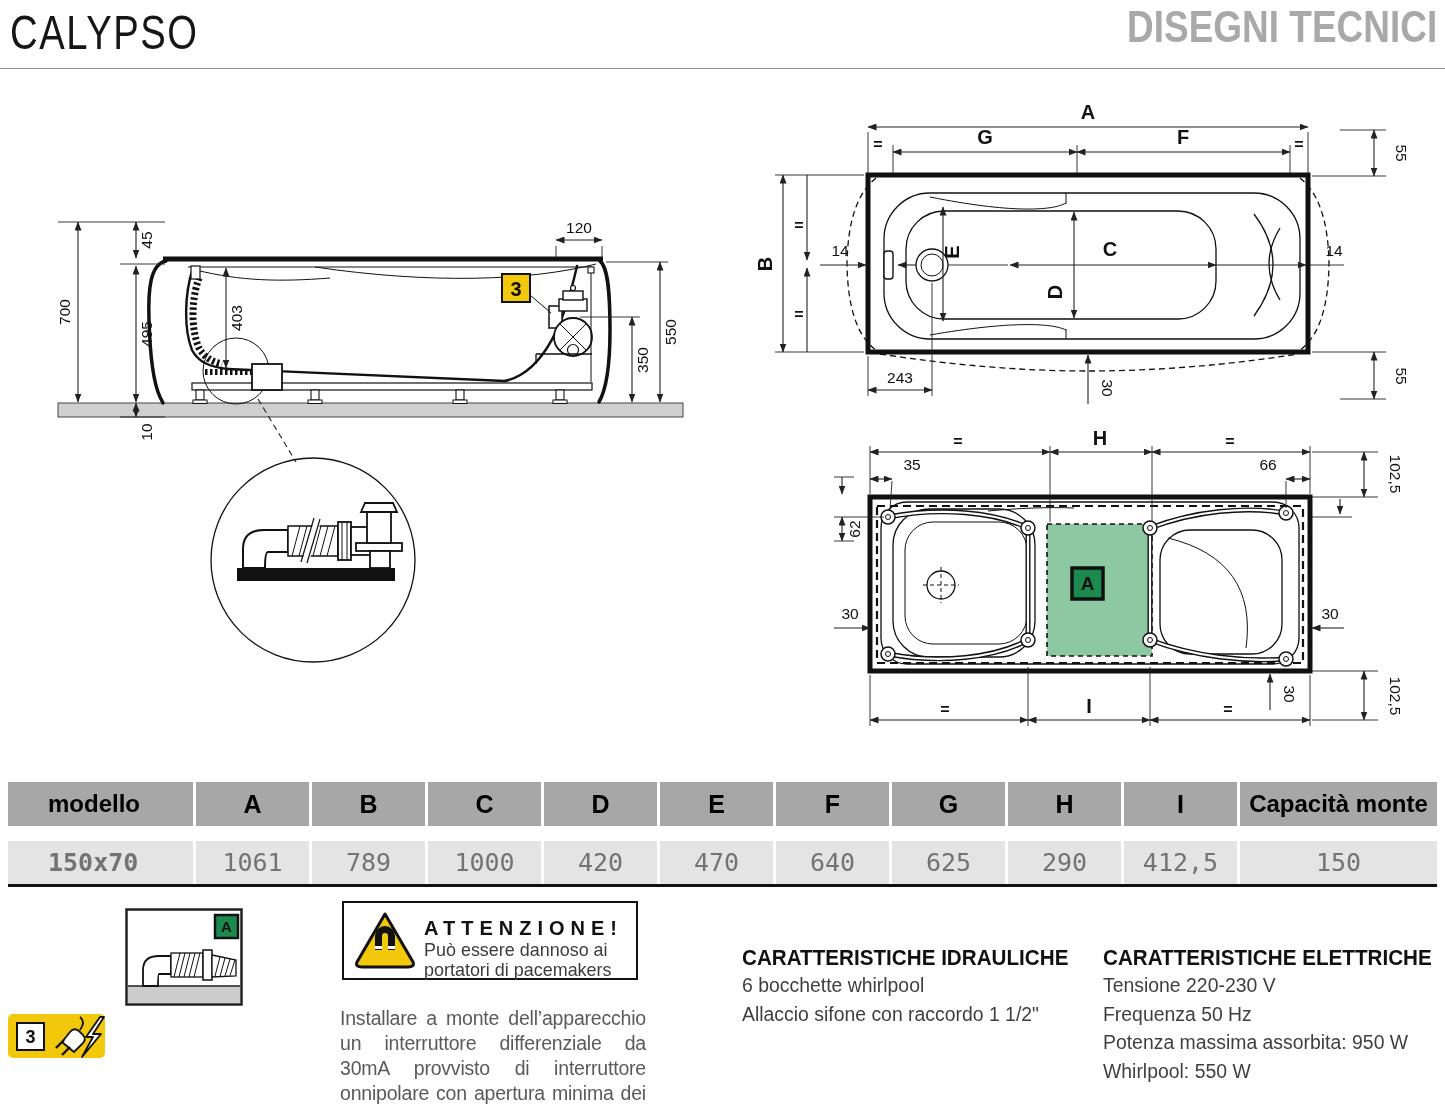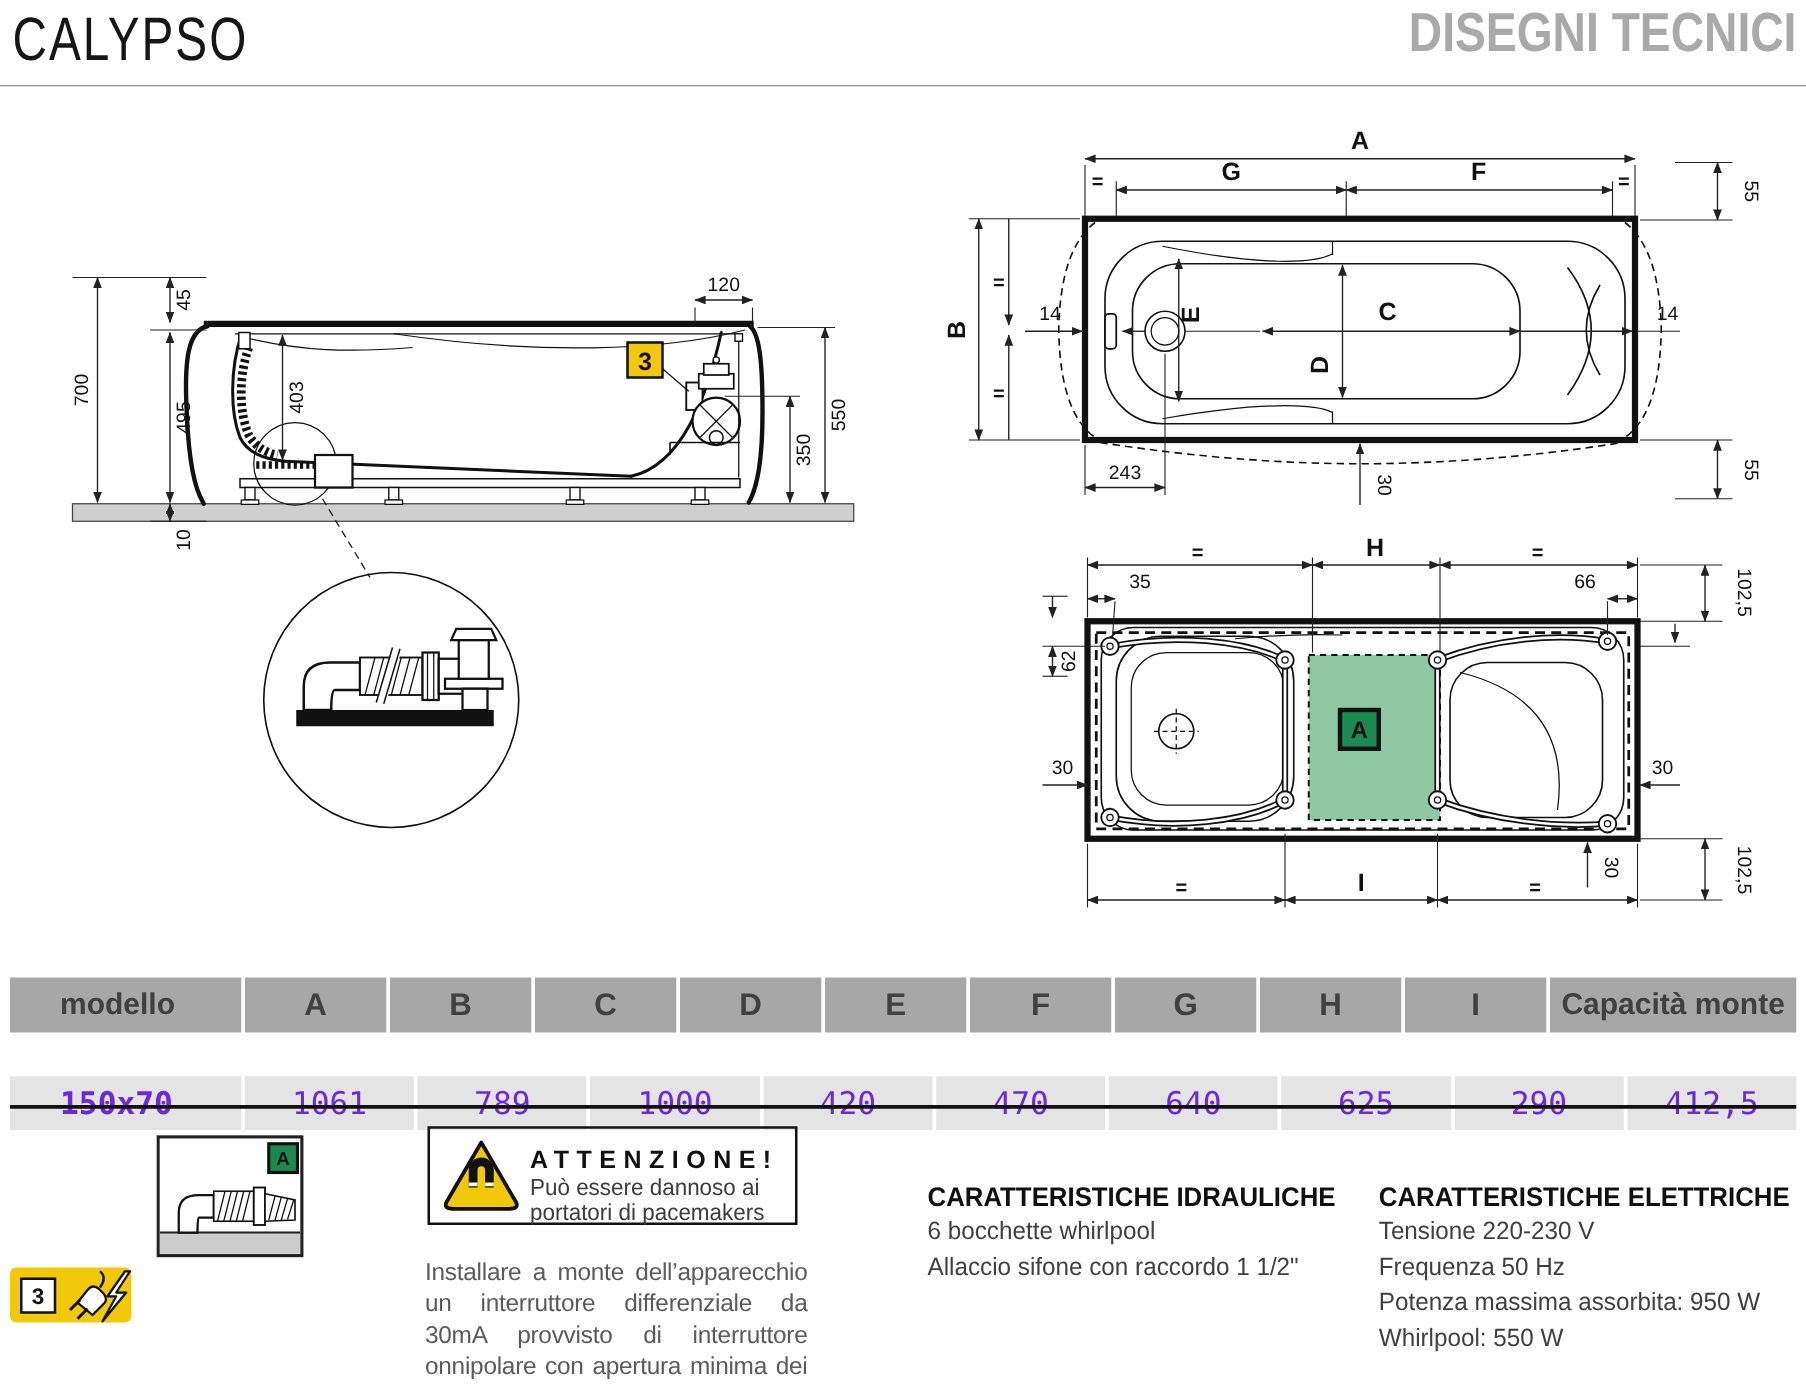--- a/index.html
+++ b/index.html
@@ -17,22 +17,22 @@
   .dim{stroke:#222;stroke-width:1.1;fill:none;}
   .ext{stroke:#222;stroke-width:.9;fill:none;}
   .thk{stroke:#111;stroke-width:3.5;fill:none;stroke-linecap:round;}
   .m2{stroke:#111;stroke-width:2.4;fill:none;stroke-linecap:round;}
   .t1{stroke:#111;stroke-width:1.3;fill:none;}
   .t0{stroke:#111;stroke-width:1;fill:none;}
   .wfill{fill:#fff;stroke:#111;}
   
   .spec-table{left:8px;top:782px;width:1429px;}
   .tr{display:flex;gap:3px;}
-  .th{background:#a7a7a7;color:#404040;font-weight:bold;height:44px;display:flex;align-items:center;justify-content:center;font-size:25px;}
-  .td{background:#e4e4e4;color:#6d28d9;height:43px;display:flex;align-items:center;justify-content:center;font-size:25px;font-family:"DejaVu Sans Mono",monospace;margin-top:20px;}
+  .th{background:#a7a7a7;color:#000000;font-weight:bold;height:44px;display:flex;align-items:center;justify-content:center;font-size:25px;}
+  .td{background:#e4e4e4;color:#737373;height:43px;display:flex;align-items:center;justify-content:center;font-size:25px;font-family:"DejaVu Sans Mono",monospace;}
   .row2{margin-top:15px;}
   .c-model{width:185px;flex:none;justify-content:flex-start;padding-left:40px;box-sizing:border-box;}
   .c-dim{flex:1;}
   .c-cap{width:197px;flex:none;}
   .th.c-model{font-size:24px;}
   .th.c-cap{font-size:24px;}
   .td.c-model{font-weight:bold;}
   .table-endrule{left:8px;top:884px;width:1429px;height:3px;background:#111;}
   
   .att-box{left:342px;top:901px;width:296px;height:79px;border:2.5px solid #111;display:flex;align-items:center;box-sizing:border-box;}
@@ -405,20 +405,21 @@
     <div class="td c-model">150x70</div>
     <div class="td c-dim">1061</div>
     <div class="td c-dim">789</div>
     <div class="td c-dim">1000</div>
     <div class="td c-dim">420</div>
     <div class="td c-dim">470</div>
     <div class="td c-dim">640</div>
     <div class="td c-dim">625</div>
     <div class="td c-dim">290</div>
     <div class="td c-dim">412,5</div>
+    <div class="td c-cap">150</div>
   </div>
 </div>
 <div class="abs table-endrule"></div>
 
 <svg class="abs" style="left:125px;top:908px" width="120" height="100" viewBox="0 0 120 100">
   <rect x="1.5" y="1.5" width="115" height="95" fill="#fff" stroke="#222" stroke-width="2.5"></rect>
   <rect x="3" y="78" width="112" height="17" fill="#ccc" stroke="none"></rect>
   <line x1="3" y1="78" x2="115" y2="78" stroke="#222" stroke-width="1.5"></line>
   <path d="M18,78 L18,62 Q18,48 34,48 L46,48 L46,66 L34,66 Q33,66 33,78 Z" fill="#fff" stroke="#111" stroke-width="1.8"></path>
   <rect x="46" y="45" width="32" height="24" fill="#fff" stroke="#111" stroke-width="1.3"></rect>

